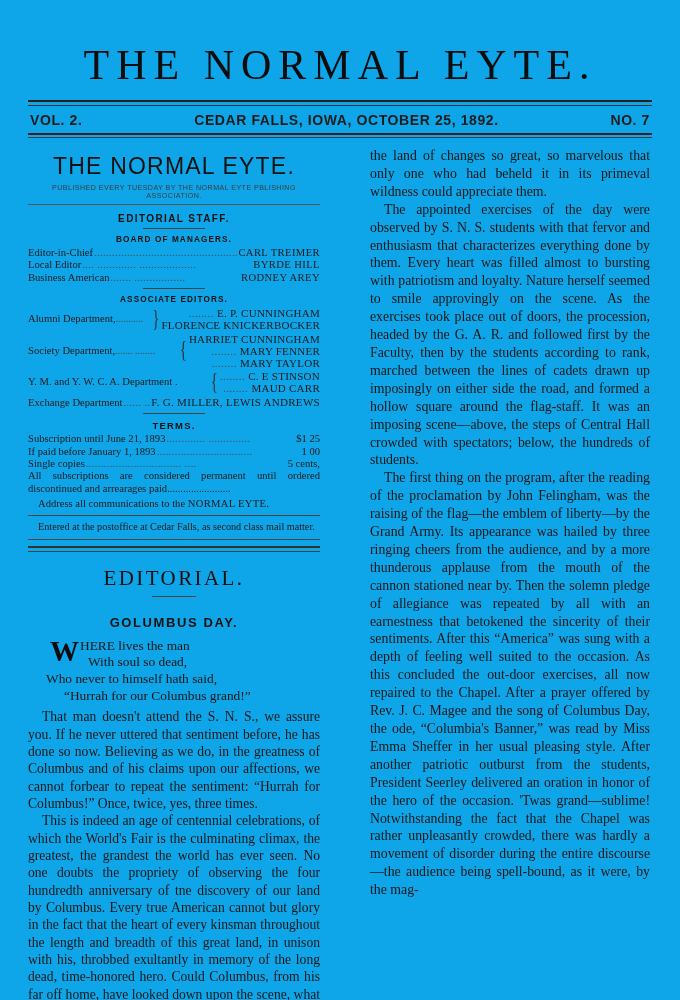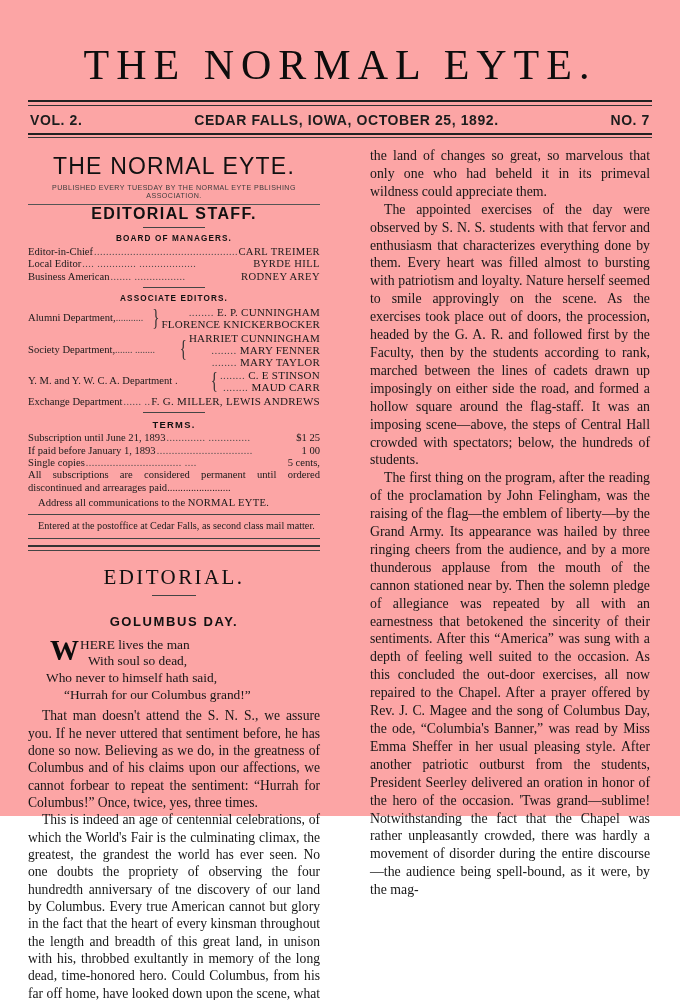--- a/index.html
+++ b/index.html
@@ -10,22 +10,22 @@
   body {
     width: 680px;
     height: 1000px;
     font-family: "Liberation Serif", serif;
     color: #1a1a1a;
     position: relative;
     overflow: hidden;
   }
   .page {
     width: 680px;
-    height: 816px;
-    background: #fca5a5;
+    height: 1000px;
+    background: #0ea5e9;
     position: relative;
     box-sizing: border-box;
     padding: 0 28px;
   }
 
   
   .masthead {
     text-align: center;
     padding-top: 44px;
   }
@@ -109,21 +109,22 @@
     margin: 4px 0 0 0;
   }
   .section-head {
     text-align: center;
     font-family: "Liberation Sans", sans-serif;
     font-weight: bold;
     letter-spacing: 1.4px;
     color: #111;
   }
   .editorial-staff {
-    font-size: 16px;
+    font-size: 10px;
+    margin-top: 8px;
   }
   .short-rule {
     width: 62px;
     border-top: 1px solid #444;
     margin: 4px auto 6px auto;
   }
   .board-head {
     font-size: 8.2px;
     letter-spacing: 1.1px;
     margin-bottom: 3px;

